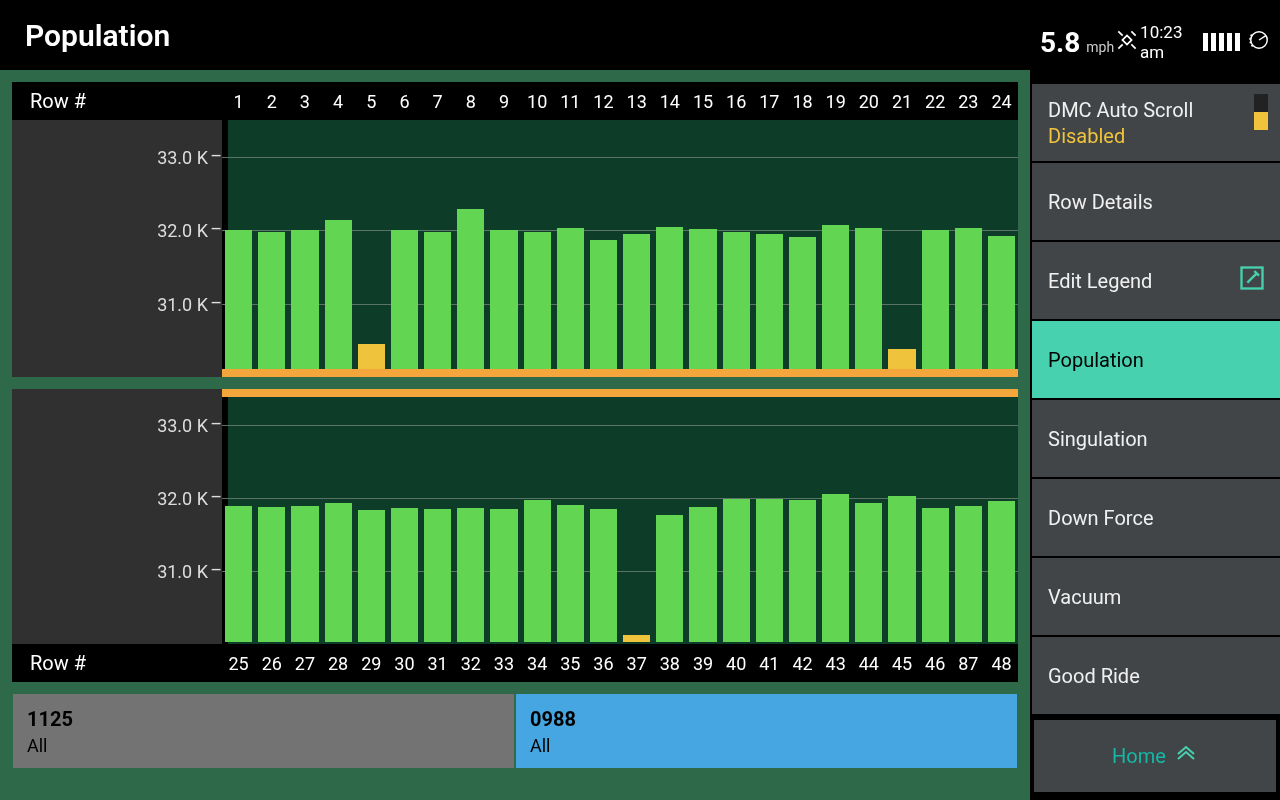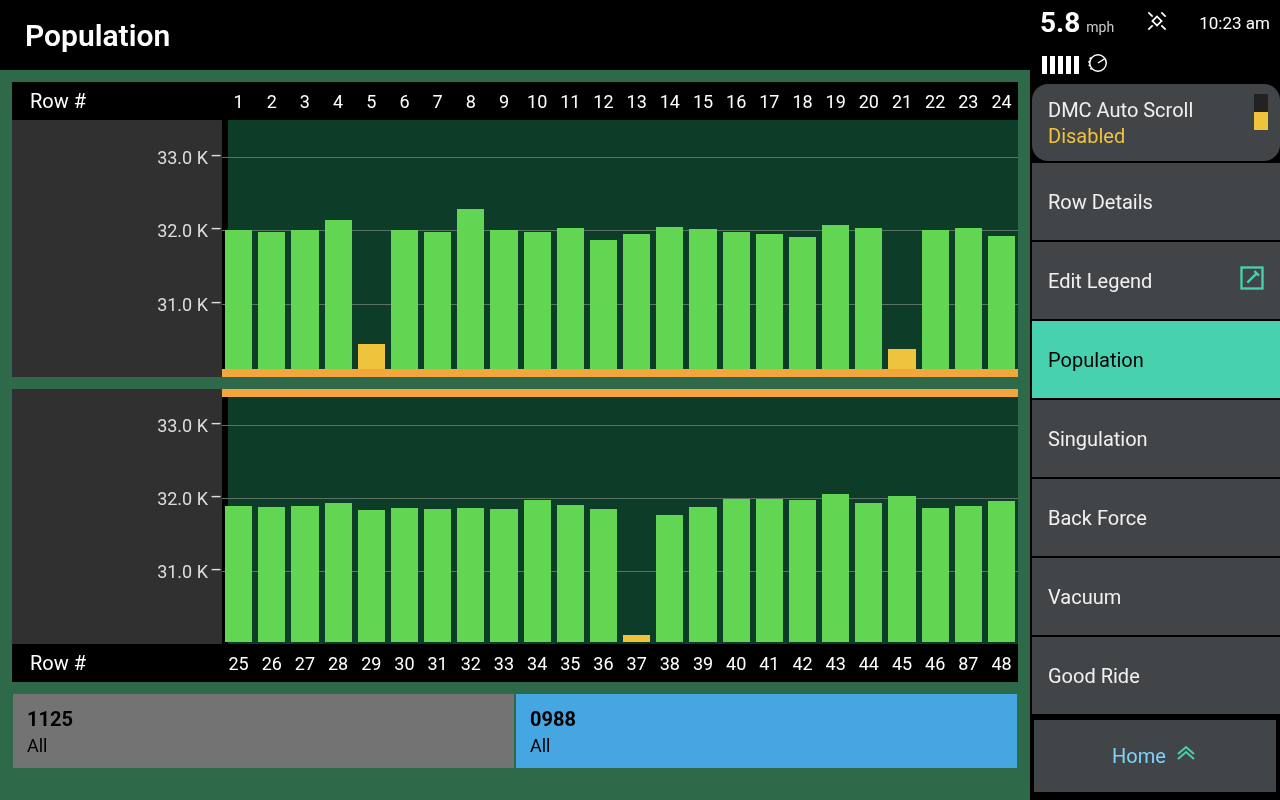--- a/index.html
+++ b/index.html
@@ -46,46 +46,46 @@
   .info-row { display: flex; height: 74px; gap: 2px; padding: 0 1px 0 1px; margin-bottom: 12px; }
   .info-card { flex: 1; padding: 8px 14px; display: flex; flex-direction: column; justify-content: center; gap: 4px; color: #000; }
   .info-card.orange { background: #737373; }
   .info-card.blue   { background: #46a6e2; }
   .info-card .num { font-size: 20px; font-weight: 700; }
   .info-card .lbl { font-size: 18px; }
 
   
   .right { width: 250px; height: 800px; background: #000; display: flex; flex-direction: column; }
 
-  .status-bar { height: 82px; padding: 6px 10px 4px 10px; display:flex; flex-direction:column; justify-content:space-between; }
+  .status-bar { height: 82px; padding: 6px 10px 4px 10px; display:flex; flex-direction:row; justify-content:space-between; }
   .status-top { display:flex; justify-content:space-between; align-items:center; }
   .speed-block { display:flex; align-items:baseline; gap:6px; }
   .speed-val { font-size: 28px; font-weight: 700; }
   .speed-unit { font-size: 14px; color:#ccc; }
   .sat-icon svg { width:26px; height:26px; }
   .clock { font-size: 17px; }
   .status-bot { display:flex; align-items:center; gap:8px; padding-left:2px; }
   .sig-bars { display:flex; gap:3px; align-items:flex-end; height:18px; }
   .sig-bars i { width:5px; background:#fff; display:block; }
   .radar-icon svg { width:22px; height:22px; }
 
   .side-list { flex:1; display:flex; flex-direction:column; gap:2px; padding-top:2px; padding-left:2px; }
   .side-item { background:#414548; height:77px; display:flex; align-items:center; padding:0 16px; font-size:20px; color:#f0f0f0; position:relative; }
-  .side-item.auto { flex-direction:column; align-items:flex-start; justify-content:center; gap:2px;border-radius:16px; }
+  .side-item.auto { flex-direction:column; align-items:flex-start; justify-content:center; gap:2px; }
   .side-item.auto .sub { color:#f0c33c; font-size:20px; }
   .side-item.active { background:#47d1af; color:#000; }
   .side-item .edit-icon { position:absolute; right:14px; }
   .side-item .edit-icon svg { width:28px; height:28px; }
   .auto-indicator { position:absolute; right:12px; top:10px; width:14px; display:flex; flex-direction:column; }
   .auto-indicator .seg { height:18px; }
   .auto-indicator .dark { background:#222; }
   .auto-indicator .lit  { background:#f0c33c; }
 
   .nav-row { display:flex; gap:4px; padding:6px 4px 8px 4px; }
-  .nav-btn { flex:1; height:72px; background:#414548; display:flex; align-items:center; justify-content:center; gap:8px; font-size:20px; color:#7dd3fc; }
+  .nav-btn { flex:1; height:72px; background:#414548; display:flex; align-items:center; justify-content:center; gap:8px; font-size:20px; color:#14b8a6; }
   .nav-btn svg { width:24px; height:24px; }
 </style>
 </head>
 <body>
 
 <div class="root">
 
   <div class="left">
     <div class="title-bar">
       <h1>Population</h1>
@@ -402,21 +402,21 @@
               <path d="M8 16 L16 8 M14 6 L18 10"></path>
             </svg></span>
         </div>
         <div class="side-item active">
           <span>Population</span>
         </div>
         <div class="side-item">
           <span>Singulation</span>
         </div>
         <div class="side-item">
-          <span>Back Force</span>
+          <span>Down Force</span>
         </div>
         <div class="side-item">
           <span>Vacuum</span>
         </div>
         <div class="side-item">
           <span>Good Ride</span>
         </div>
     </div>
 
     <div class="nav-row">

